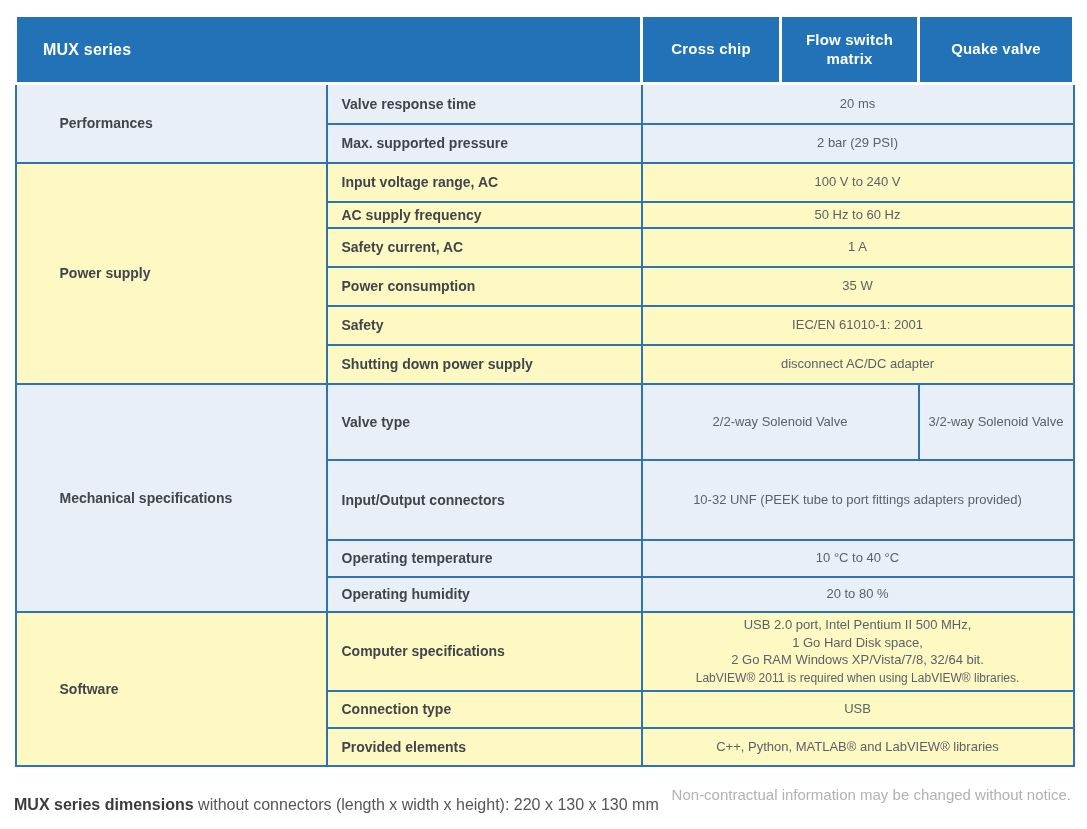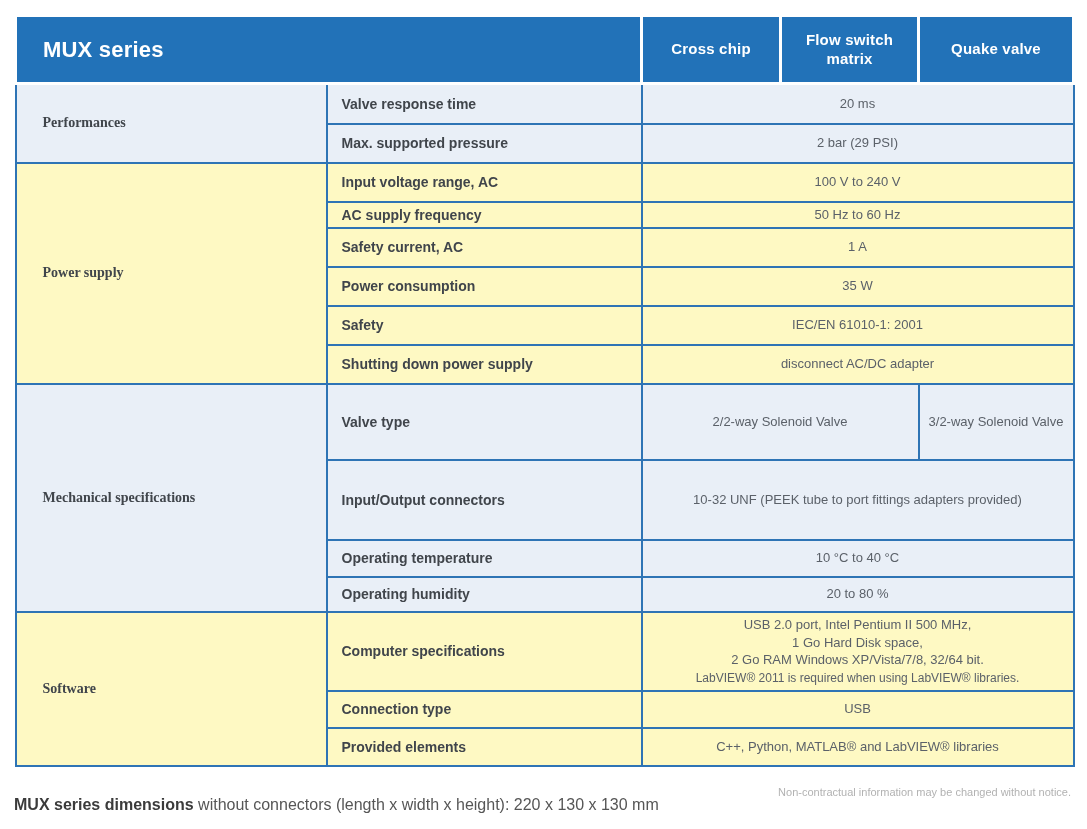--- a/index.html
+++ b/index.html
@@ -32,35 +32,34 @@
     font-weight: 700;
     letter-spacing: 0.2px;
     text-align: center;
     vertical-align: middle;
     padding: 6px 6px;
     line-height: 1.25;
   }
   th.main {
     text-align: left;
     padding-left: 26px;
-    font-size: 22px;
+    font-size: 16px;
   }
   tr.header-row { height: 68px; }
   
   td {
     border: 2px solid #2e74b5;
     vertical-align: middle;
     font-size: 14px;
     color: #40454b;
   }
   td.cat {
     font-weight: 700;
-    padding-left: 26px;
+    padding-left: 43px;
     padding-right: 8px;
-    font-family: Liberation Serif, serif;
   }
   td.attr {
     font-weight: 700;
     padding-left: 14px;
     padding-right: 8px;
   }
   td.val {
     text-align: center;
     font-weight: 400;
     font-size: 13px;
@@ -82,21 +81,21 @@
     left: 14px;
     top: 796px;
     font-size: 16px;
     color: #565656;
   }
   .footer-dims b { color: #3b3b3b; font-weight: 700; }
   .footer-note {
     position: absolute;
     right: 16px;
     top: 786px;
-    font-size: 11px;
+    font-size: 15px;
     color: #b2b2b2;
     text-align: right;
   }
 </style>
 </head>
 <body>
 
 <div class="page">
 
   <table class="spec">

